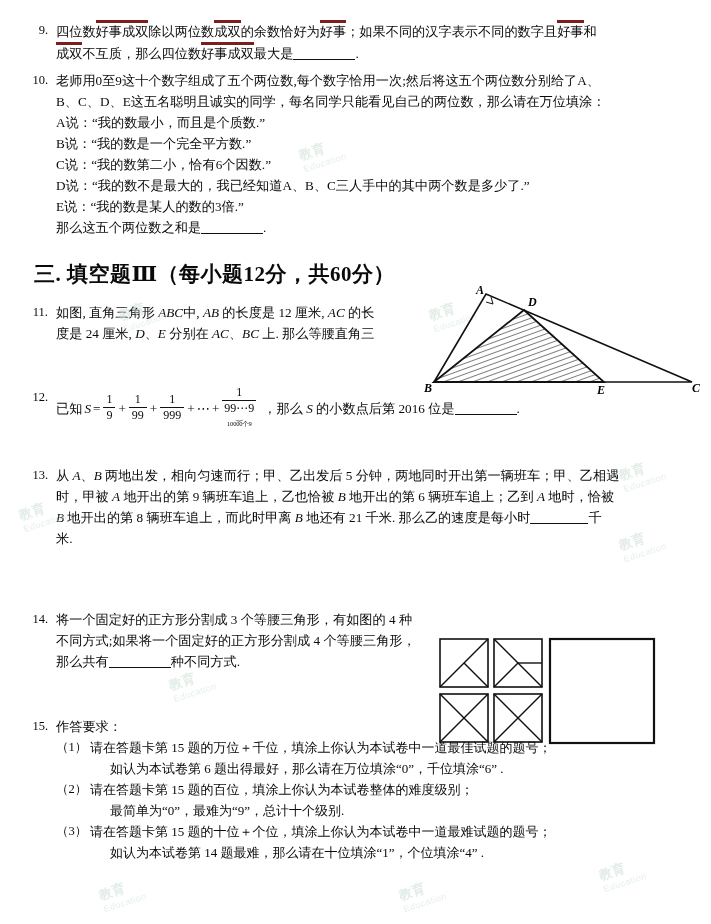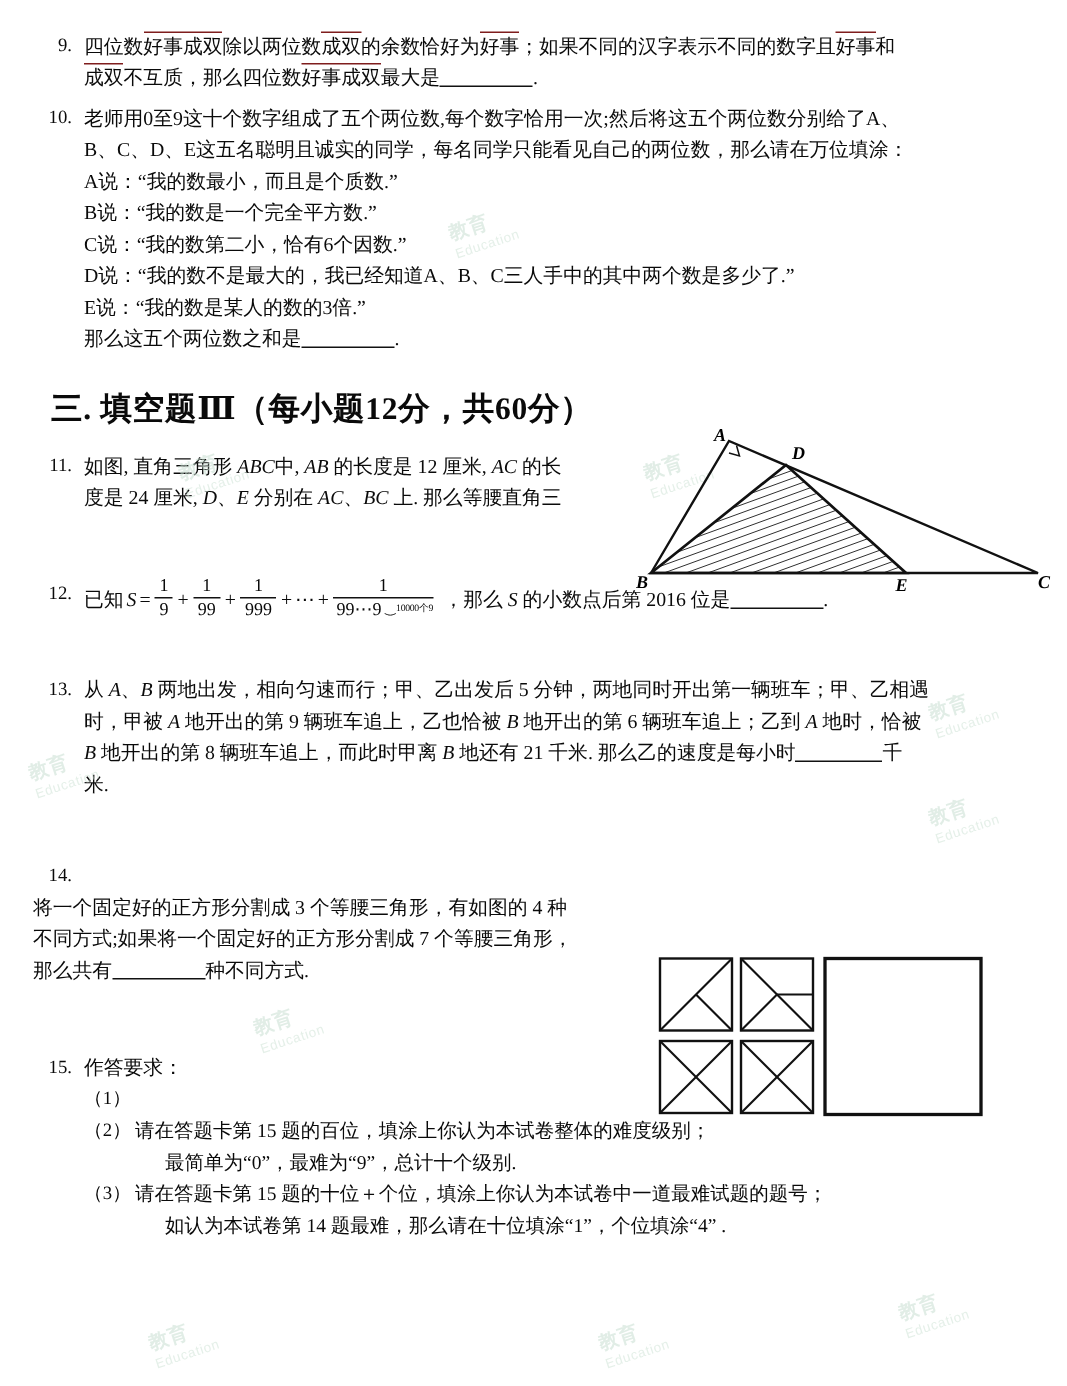--- a/index.html
+++ b/index.html
@@ -63,21 +63,21 @@
   .blank {
     display: inline-block;
     border-bottom: 1px solid #111;
     height: 13px;
     vertical-align: -2px;
   }
   .b-long { width: 62px; }
   .b-med  { width: 58px; }
 
   .ovl {
-    border-top: 1px solid #7f1d1d;
+    border-top: 3px solid #7f1d1d;
     padding-top: 0px;
     display: inline-block;
     line-height: 18px;
   }
   .lat { font-family: "Liberation Serif", serif; font-style: italic; }
 
   
   .section-head {
     font-weight: 700;
     font-size: 21px;
@@ -106,21 +106,21 @@
     line-height: 1.05;
     position: relative;
     top: -1px;
   }
   .frac .top { padding: 0 3px; }
   .frac .bar { width: 100%; border-top: 1px solid #111; margin: 1px 0; }
   .frac .bot { padding: 0 3px; }
   .frac.wide .bot { padding: 0 2px; }
   .repeat-wrap {
     display: inline-flex;
-    flex-direction: row;
+    flex-direction: column;
     align-items: center;
   }
   .brace-txt { font-size: 8px; line-height: 7px; margin-top: -1px; }
   .cnt-lbl { font-size: 6.5px; line-height: 8px; letter-spacing: -.2px; }
 
   
   .fig-sq {
     position: absolute;
     left: 438px;
     top: 636px;
@@ -248,25 +248,25 @@
   <div class="prob" style="margin-top:36px;">
     <div class="num">13.</div>
     <div class="body">
       <span class="lw">从 <i class="lat">A</i>、<i class="lat">B</i> 两地出发，相向匀速而行；甲、乙出发后 5 分钟，两地同时开出第一辆班车；甲、乙相遇</span>
       <span class="lw">时，甲被 <i class="lat">A</i> 地开出的第 9 辆班车追上，乙也恰被 <i class="lat">B</i> 地开出的第 6 辆班车追上；乙到 <i class="lat">A</i> 地时，恰被</span>
       <span class="lw"><i class="lat">B</i> 地开出的第 8 辆班车追上，而此时甲离 <i class="lat">B</i> 地还有 21 千米. 那么乙的速度是每小时<span class="blank b-med"></span>千</span>
       <span class="lw">米.</span>
     </div>
   </div>
 
-  <div class="prob" style="margin-top:40px;flex-direction:column;">
+  <div class="prob" style="margin-top:60px;">
     <div class="num">14.</div>
     <div class="body" style="max-width:398px;">
       <span class="lw">将一个固定好的正方形分割成 3 个等腰三角形，有如图的 4 种</span>
-      <span class="lw">不同方式;如果将一个固定好的正方形分割成 7 个等腰三角形，</span>
+      <span class="lw">不同方式;如果将一个固定好的正方形分割成 4 个等腰三角形，</span>
       <span class="lw">那么共有<span class="blank b-long"></span>种不同方式.</span>
     </div>
   </div>
 
   <div class="fig-sq">
     <svg width="230" height="112" viewBox="0 0 230 112">
       <g stroke="#111" fill="none">
 
         <g>
           <rect x="2" y="3" width="48" height="48" stroke-width="1.6"></rect>
@@ -302,20 +302,22 @@
   </div>
 
   <div class="prob" style="margin-top:44px;">
     <div class="num">15.</div>
     <div class="body">
       <span class="lw">作答要求：</span>
 
       <span class="p15-sub">
         <span class="p15-mark">（1）</span>
         <span class="p15-text">
+          <span class="lw">请在答题卡第 15 题的万位＋千位，填涂上你认为本试卷中一道最佳试题的题号；</span>
+          <span class="lw indent">如认为本试卷第 6 题出得最好，那么请在万位填涂“0”，千位填涂“6” .</span>
         </span>
       </span>
 
       <span class="p15-sub">
         <span class="p15-mark">（2）</span>
         <span class="p15-text">
           <span class="lw">请在答题卡第 15 题的百位，填涂上你认为本试卷整体的难度级别；</span>
           <span class="lw indent">最简单为“0”，最难为“9”，总计十个级别.</span>
         </span>
       </span>

